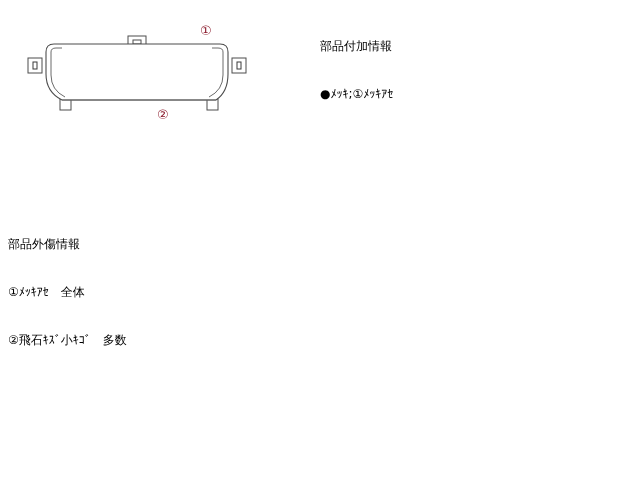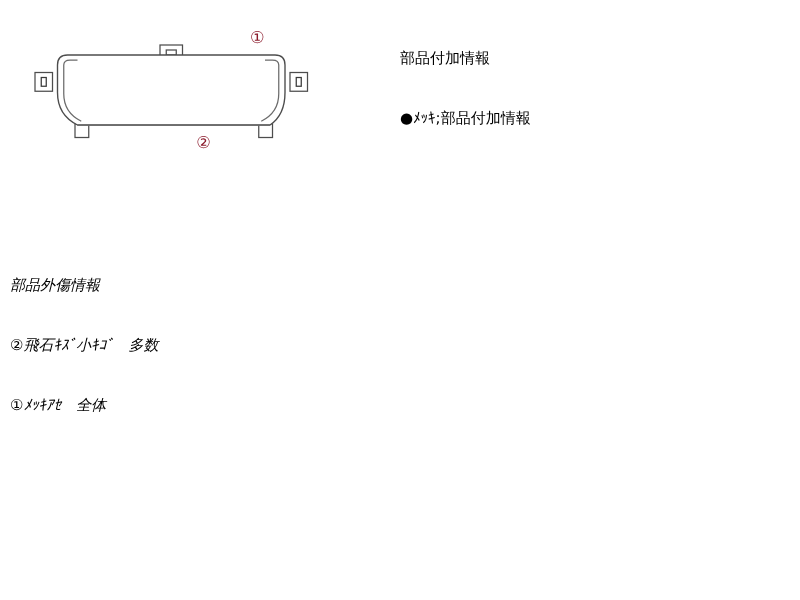--- a/index.html
+++ b/index.html
@@ -54,22 +54,21 @@
     line-height: 16px;
     color: #000000;
     font-family: "DejaVu Sans", "Liberation Sans", sans-serif;
   }
   #additional-info-block {
     left: 320px;
     top: 6px;
   }
   #damage-info-block {
     left: 8px;
-    top: 188px;
-    font-style: italic;
+    top: 204px;
   }
   .text-line {
     display: block;
     white-space: pre;
   }
 </style>
 </head>
 <body>
 
 <div id="part-diagram">
@@ -120,20 +119,20 @@
 
     <line x1="62" y1="100" x2="216" y2="100" stroke="#6b6b6b" stroke-width="1"></line>
   </svg>
 </div>
 
 <div class="callout-marker" id="callout-marker-1">①</div>
 <div class="callout-marker" id="callout-marker-2">②</div>
 
 <div class="text-block" id="additional-info-block">
   <span class="text-line">部品付加情報</span>
-  <span class="text-line">●ﾒｯｷ;部品付加情報</span>
+  <span class="text-line">●ﾒｯｷ;①ﾒｯｷｱｾ</span>
 </div>
 
 <div class="text-block" id="damage-info-block">
   <span class="text-line">部品外傷情報</span>
+  <span class="text-line">①ﾒｯｷｱｾ　全体</span>
   <span class="text-line">②飛石ｷｽﾞ小ｷｺﾞ　多数</span>
-  <span class="text-line">①ﾒｯｷｱｾ　全体</span>
 </div>
 
 </body></html>

